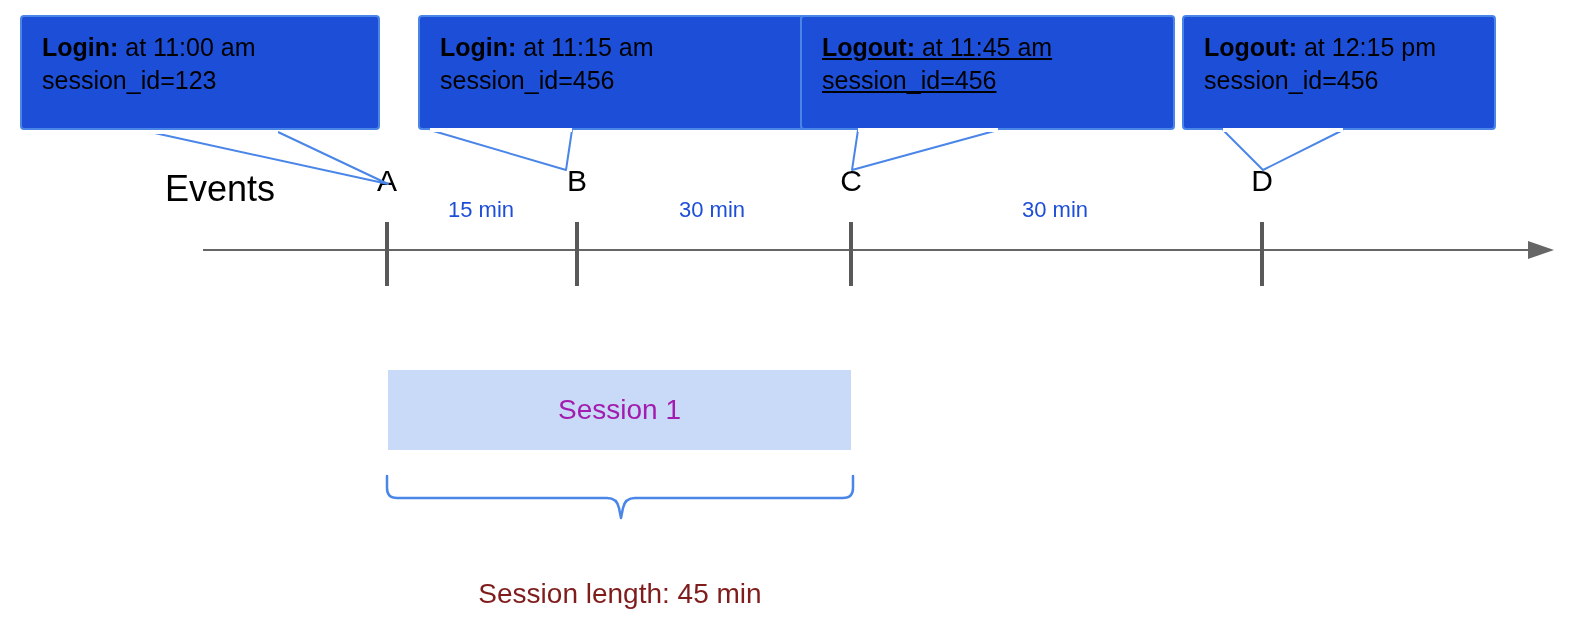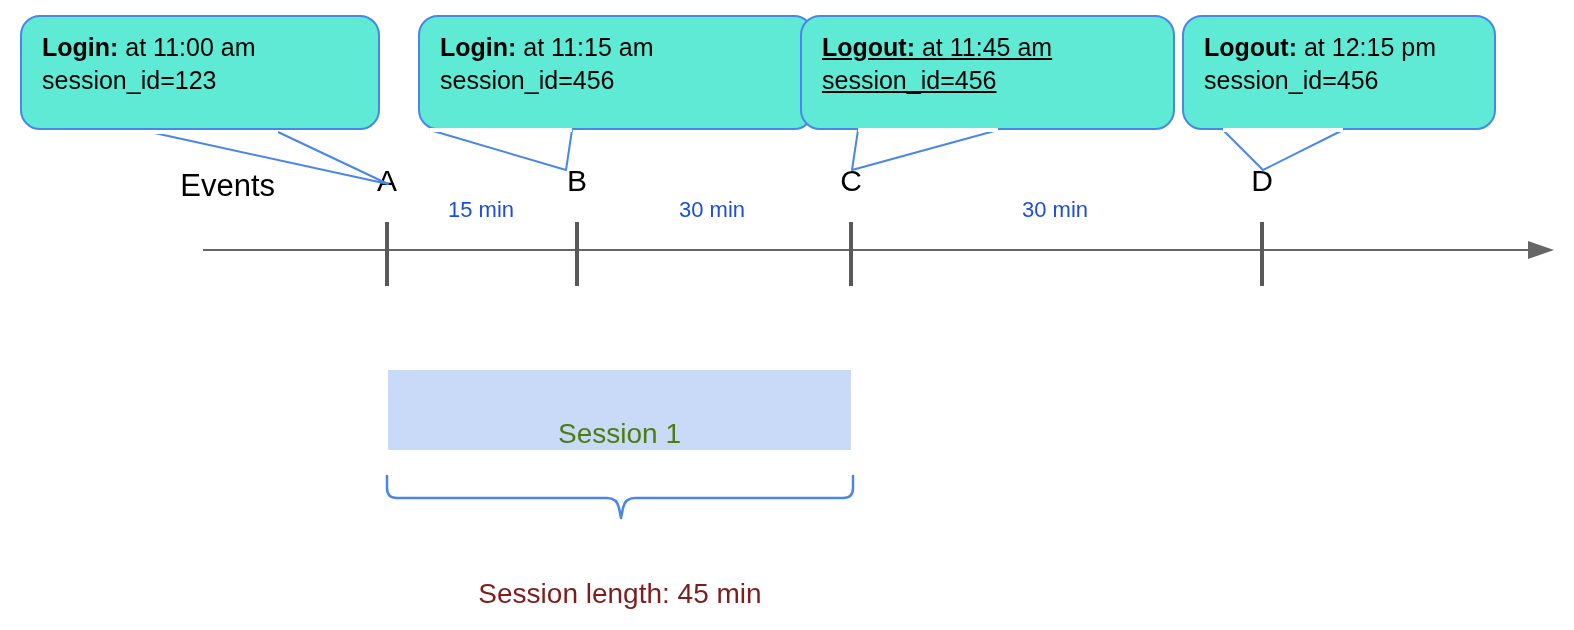--- a/index.html
+++ b/index.html
@@ -14,22 +14,22 @@
     background: #ffffff;
     font-family: "Liberation Sans", sans-serif;
     overflow: hidden;
   }
 
   
   .callout {
     position: absolute;
     box-sizing: border-box;
     border: 2px solid #4a86e8;
-    border-radius: 20px;
-    background: #5eead4;
+    border-radius: 4px;
+    background: #1d4ed8;
     color: #000000;
     font-size: 25px;
     line-height: 1.30;
     padding: 14px 24px 12px 20px;
     white-space: nowrap;
     z-index: 3;
   }
   .callout .evt { font-weight: bold; }
   .callout .line2 { display: block; }
 
@@ -66,32 +66,32 @@
     color: #1d4ed8;
     text-align: center;
     z-index: 2;
   }
   .row-label {
     position: absolute;
     color: #000000;
     text-align: right;
     z-index: 2;
   }
-  .row-label.events { font-size: 31px; }
+  .row-label.events { font-size: 36px; }
   .row-label.user   { font-size: 34px; }
 
   
   .session-bar {
     position: absolute;
     background: #c9daf8;
     display: flex;
-    align-items: flex-end;
+    align-items: center;
     justify-content: center;
     font-size: 28px;
-    color: #4d7c0f;
+    color: #a21caf;
     z-index: 2;
   }
 
   
   .brace { position: absolute; z-index: 2; }
   .caption {
     position: absolute;
     font-size: 28px;
     color: #7f1d1d;
     text-align: center;

